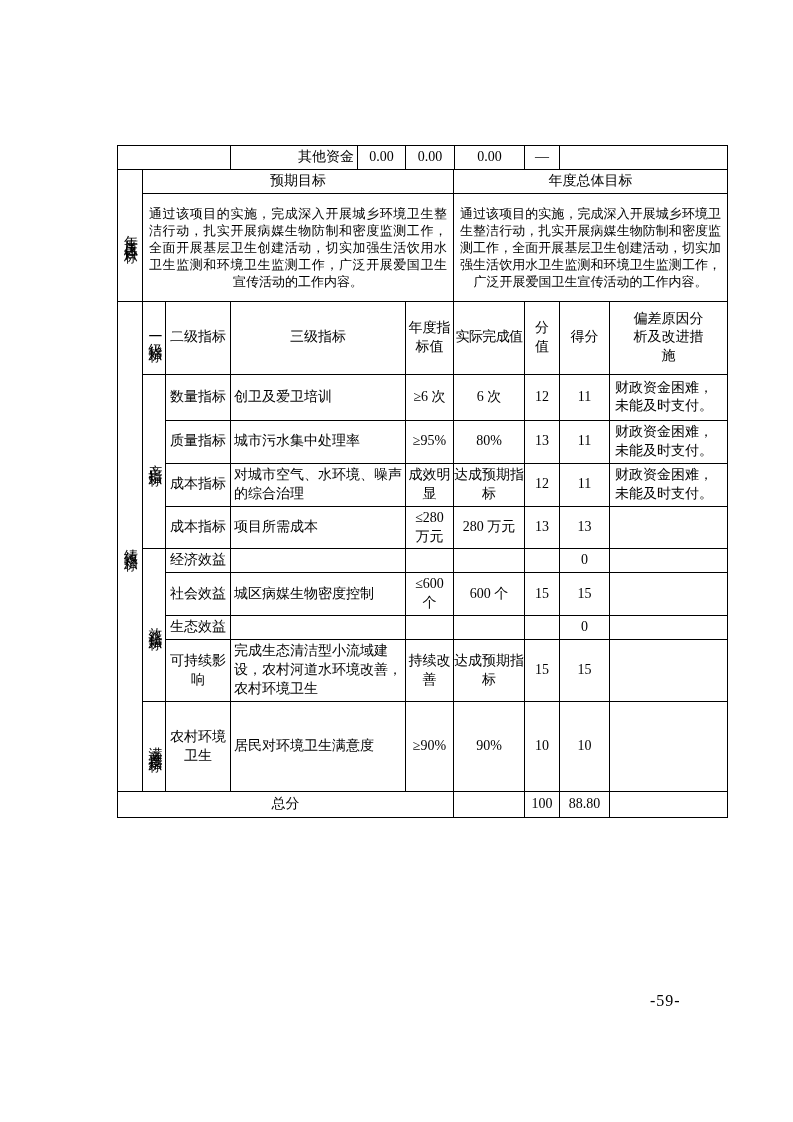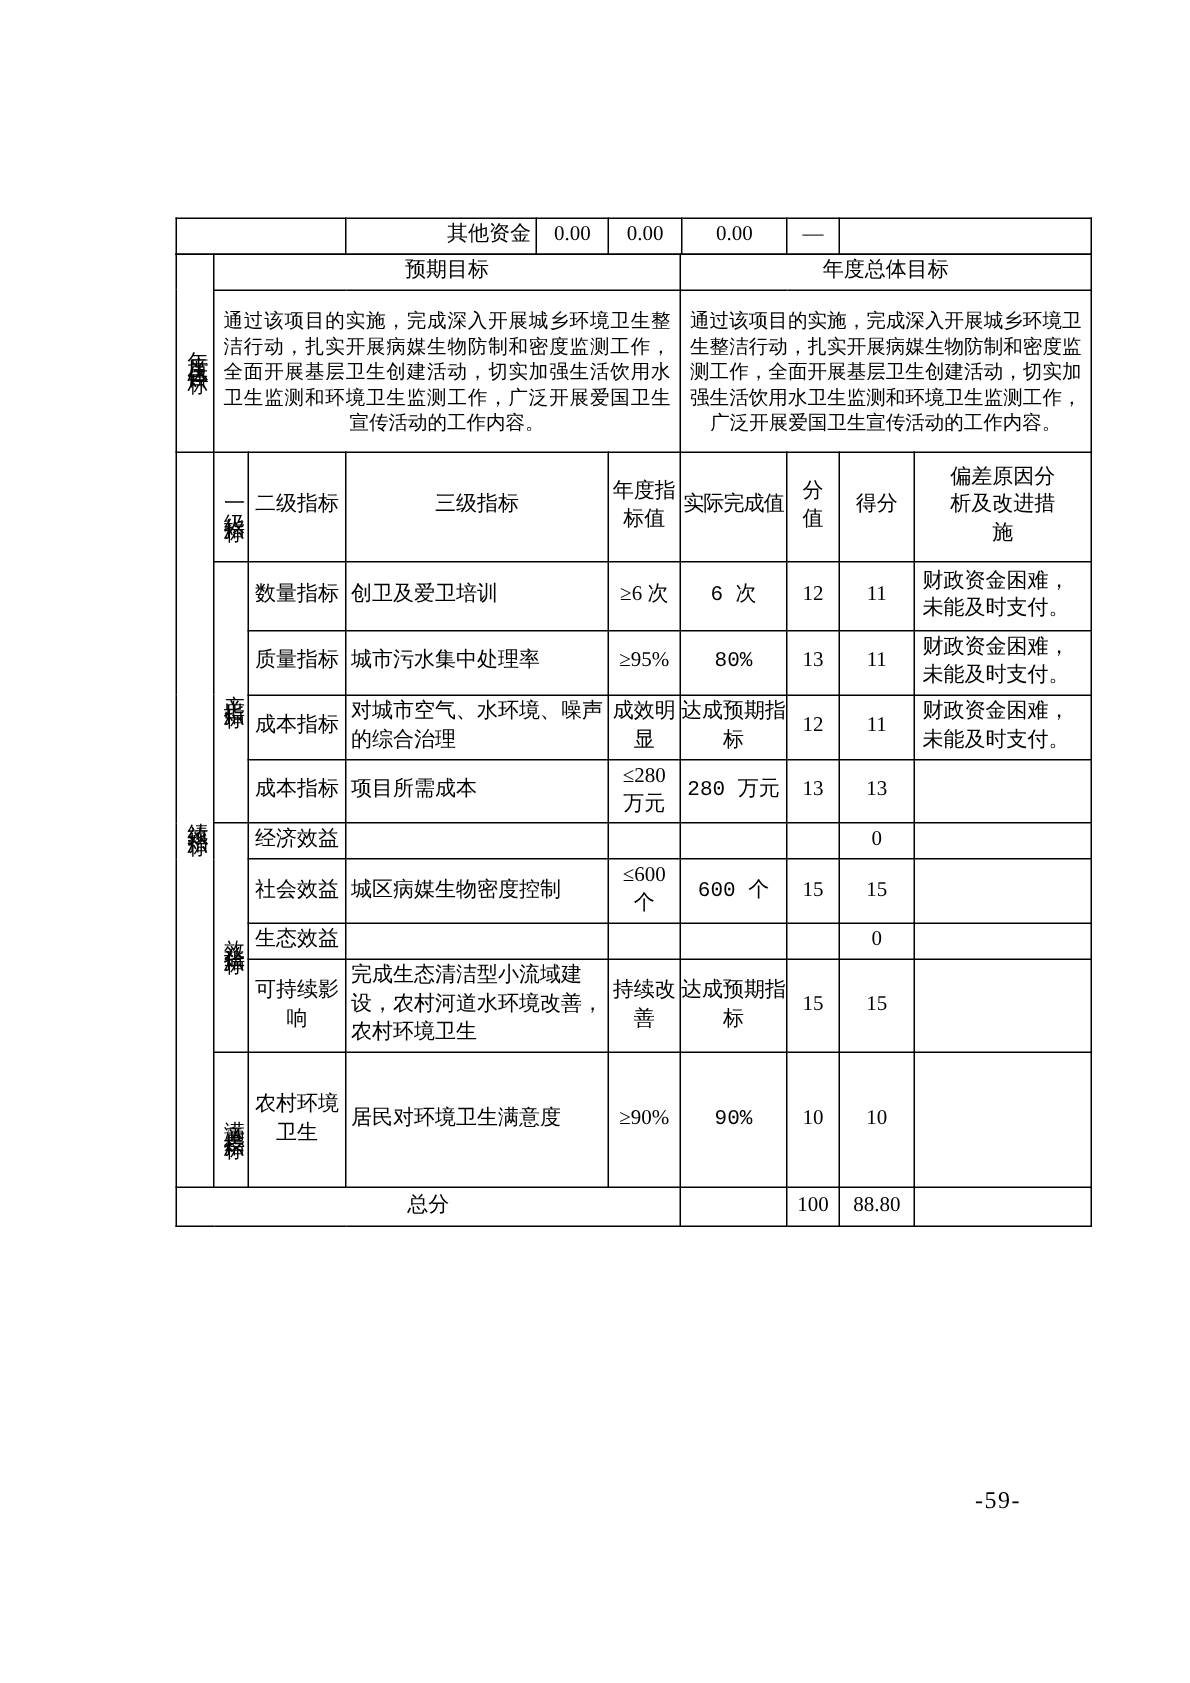--- a/index.html
+++ b/index.html
@@ -38,21 +38,21 @@
   .vtext {
     writing-mode: vertical-rl;
     text-orientation: upright;
     letter-spacing: 3px;
     display: inline-block;
   }
   .bold { font-weight: normal; }
   .hdr-points { padding: 2px 10px; word-break: break-all; }
   .hdr-dev { padding: 2px 20px; }
   .tight { letter-spacing: -0.6px; padding: 2px 0; }
-  .cf { padding: 2px 0; font-family: Liberation Mono, monospace; }
+  .cf { padding: 2px 0; }
   .page-number {
     position: absolute;
     left: 650px;
     top: 992px;
     font-size: 16px;
     letter-spacing: 1px;
   }
 </style>
 </head>
 <body>

